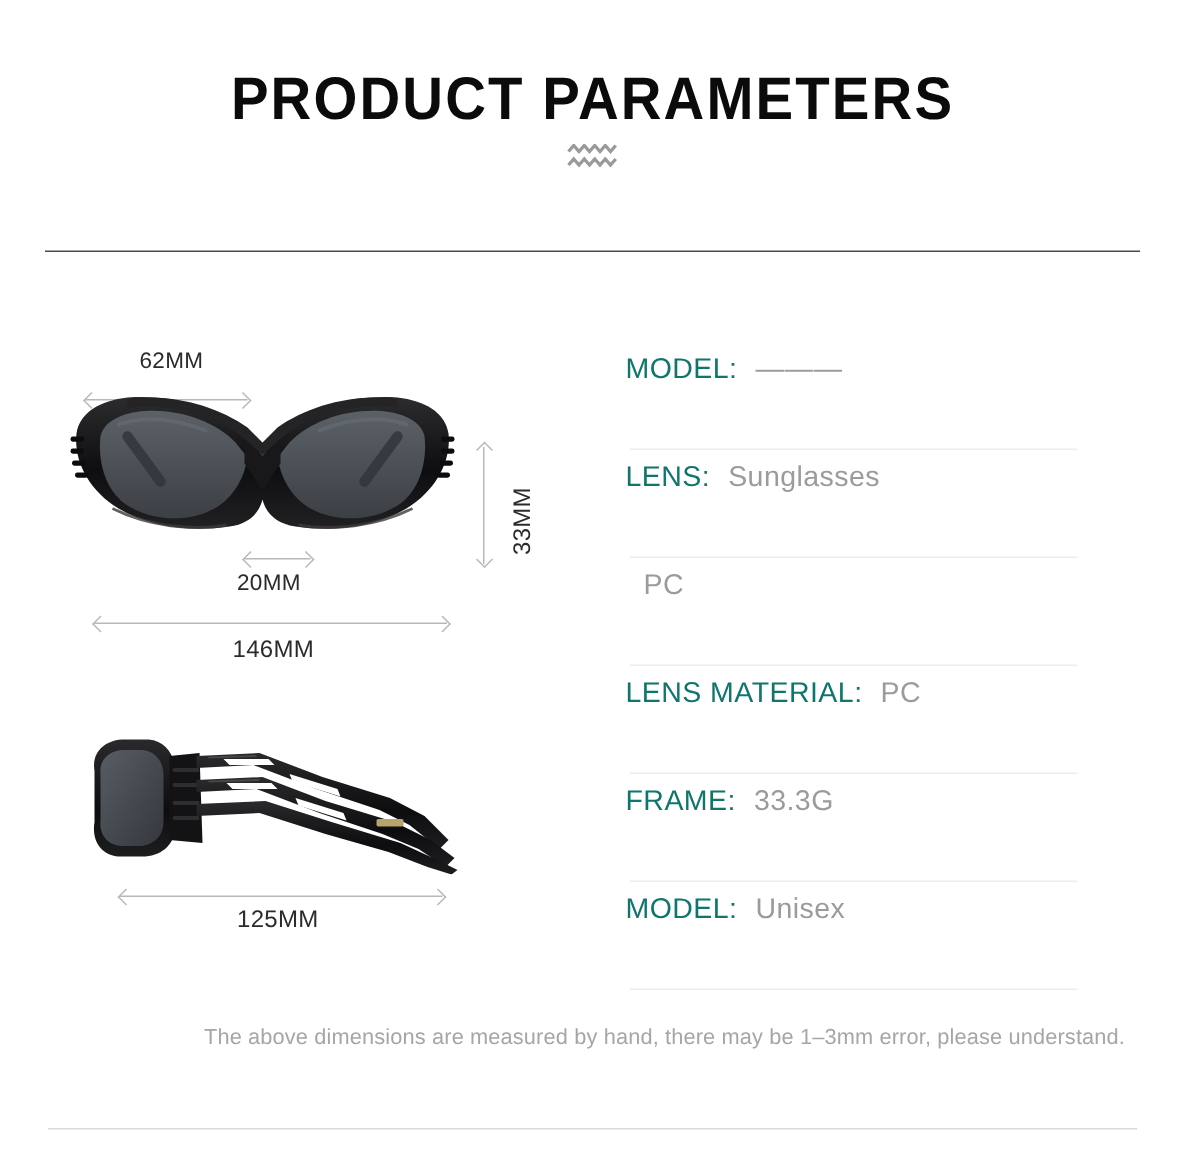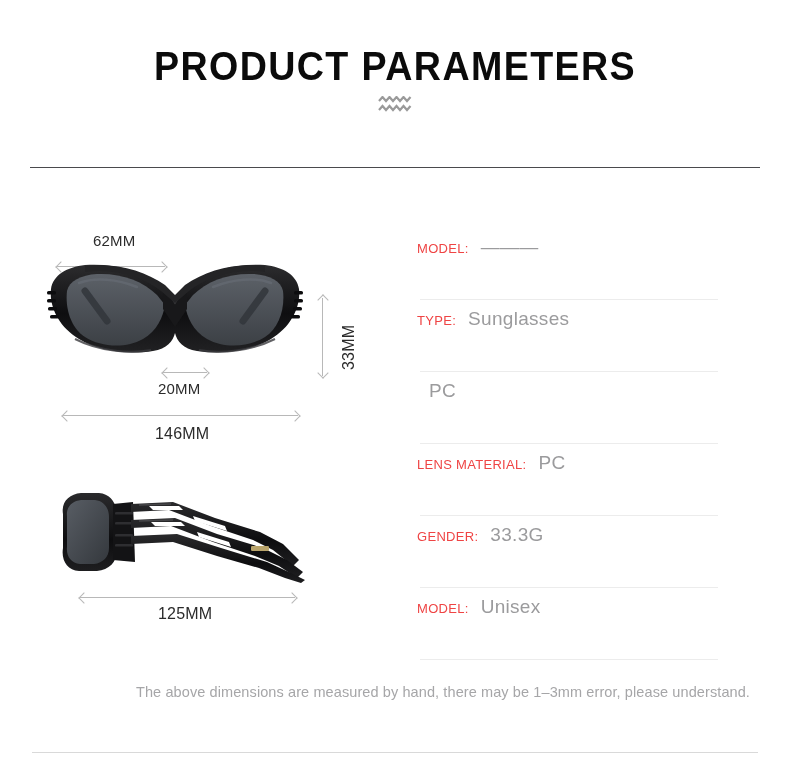--- a/index.html
+++ b/index.html
@@ -147,22 +147,22 @@
     box-sizing: border-box;
   }
   .spec-row .row-inner {
     position: absolute;
     top: 8px;
     left: 0;
     display: flex;
     align-items: baseline;
   }
   .spec-label {
-    font-size: 13px;
-    color: #ef4444;
+    font-size: 19px;
+    color: #0f766e;
     font-weight: 400;
     letter-spacing: 0.3px;
     white-space: nowrap;
   }
   .spec-value {
     font-size: 19px;
     color: #9b9b9d;
     font-weight: 400;
     letter-spacing: 0.3px;
     white-space: nowrap;
@@ -356,21 +356,21 @@
     <div class="spec-row">
       <div class="row-inner">
         <span class="spec-label">MODEL:</span>
         <span class="spec-value">———</span>
       </div>
       <div class="spec-divider"></div>
     </div>
 
     <div class="spec-row">
       <div class="row-inner">
-        <span class="spec-label">TYPE:</span>
+        <span class="spec-label">LENS:</span>
         <span class="spec-value">Sunglasses</span>
       </div>
       <div class="spec-divider"></div>
     </div>
 
     <div class="spec-row">
       <div class="row-inner">
         <span class="spec-value">PC</span>
       </div>
       <div class="spec-divider"></div>
@@ -379,21 +379,21 @@
     <div class="spec-row">
       <div class="row-inner">
         <span class="spec-label">LENS MATERIAL:</span>
         <span class="spec-value">PC</span>
       </div>
       <div class="spec-divider"></div>
     </div>
 
     <div class="spec-row">
       <div class="row-inner">
-        <span class="spec-label">GENDER:</span>
+        <span class="spec-label">FRAME:</span>
         <span class="spec-value">33.3G</span>
       </div>
       <div class="spec-divider"></div>
     </div>
 
     <div class="spec-row">
       <div class="row-inner">
         <span class="spec-label">MODEL:</span>
         <span class="spec-value">Unisex</span>
       </div>

